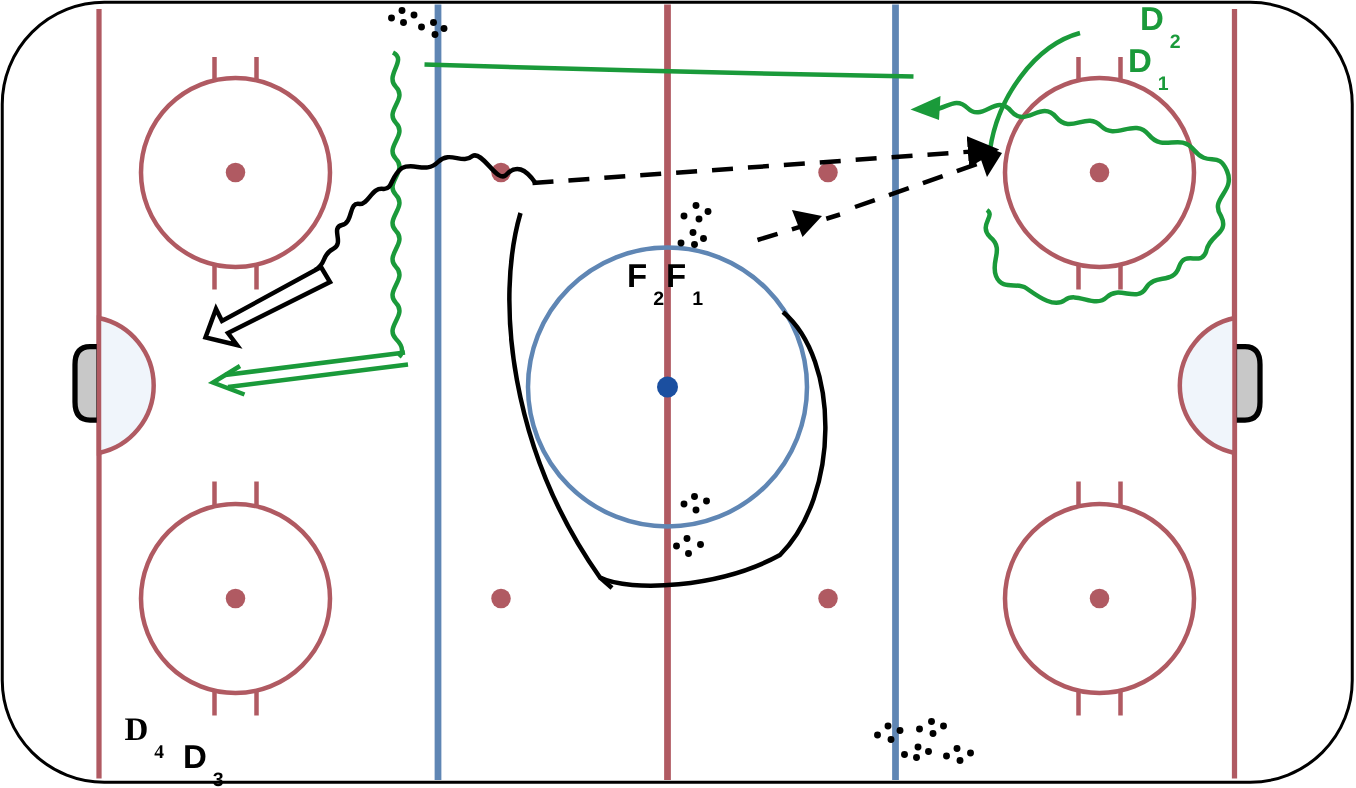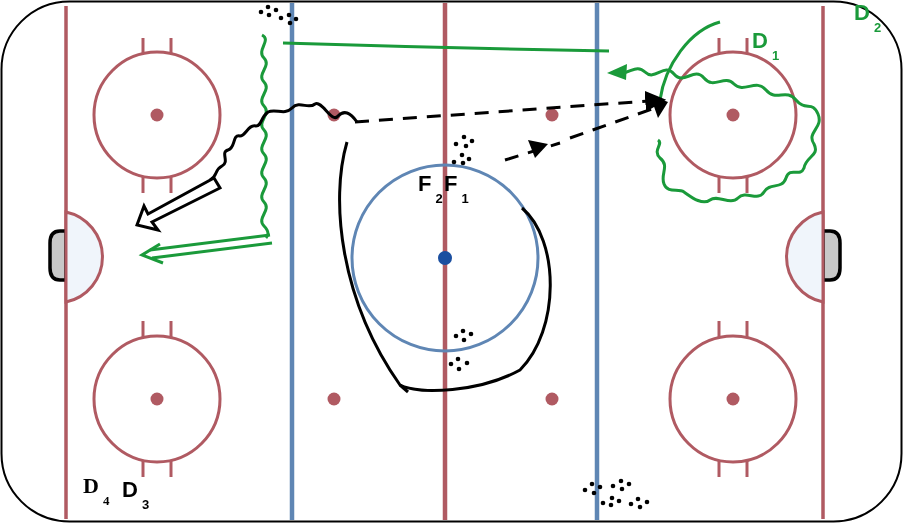--- a/index.html
+++ b/index.html
@@ -156,27 +156,27 @@
     <path d="M214,178 L220,188 L152,222 L158,230 L137,225 L144,206 L148,214 Z"></path>
   </g>
 
   <path d="M347,142 C330,200 340,300 400,385 C420,395 480,392 520,370 C560,330 560,240 522,208" fill="none" stroke="#000" stroke-width="3"></path>
   <path d="M400,385 L408,392" fill="none" stroke="#000" stroke-width="3"></path>
 </svg>
 
 <div class="label green" style="left:752px; top:4px;margin-top:26px;">
   <span class="main">D</span><span class="sub">1</span>
 </div>
-<div class="label green" style="left:854px; top:2px;">
+<div class="label green" style="left:760px; top:2px;">
   <span class="main">D</span><span class="sub">2</span>
 </div>
 <div class="label black" style="left:418px; top:173px;text-align:right;">
   <span class="main">F</span><span class="sub">2</span>
 </div>
 <div class="label black" style="left:444px; top:173px;">
   <span class="main">F</span><span class="sub">1</span>
 </div>
 <div class="label black" style="left:83px; top:475px;font-family:Liberation Serif, serif;">
   <span class="main">D</span><span class="sub">4</span>
 </div>
-<div class="label black" style="left:122px; top:479px;">
+<div class="label black" style="left:122px; top:494px;">
   <span class="main">D</span><span class="sub">3</span>
 </div>
 
 </body></html>

